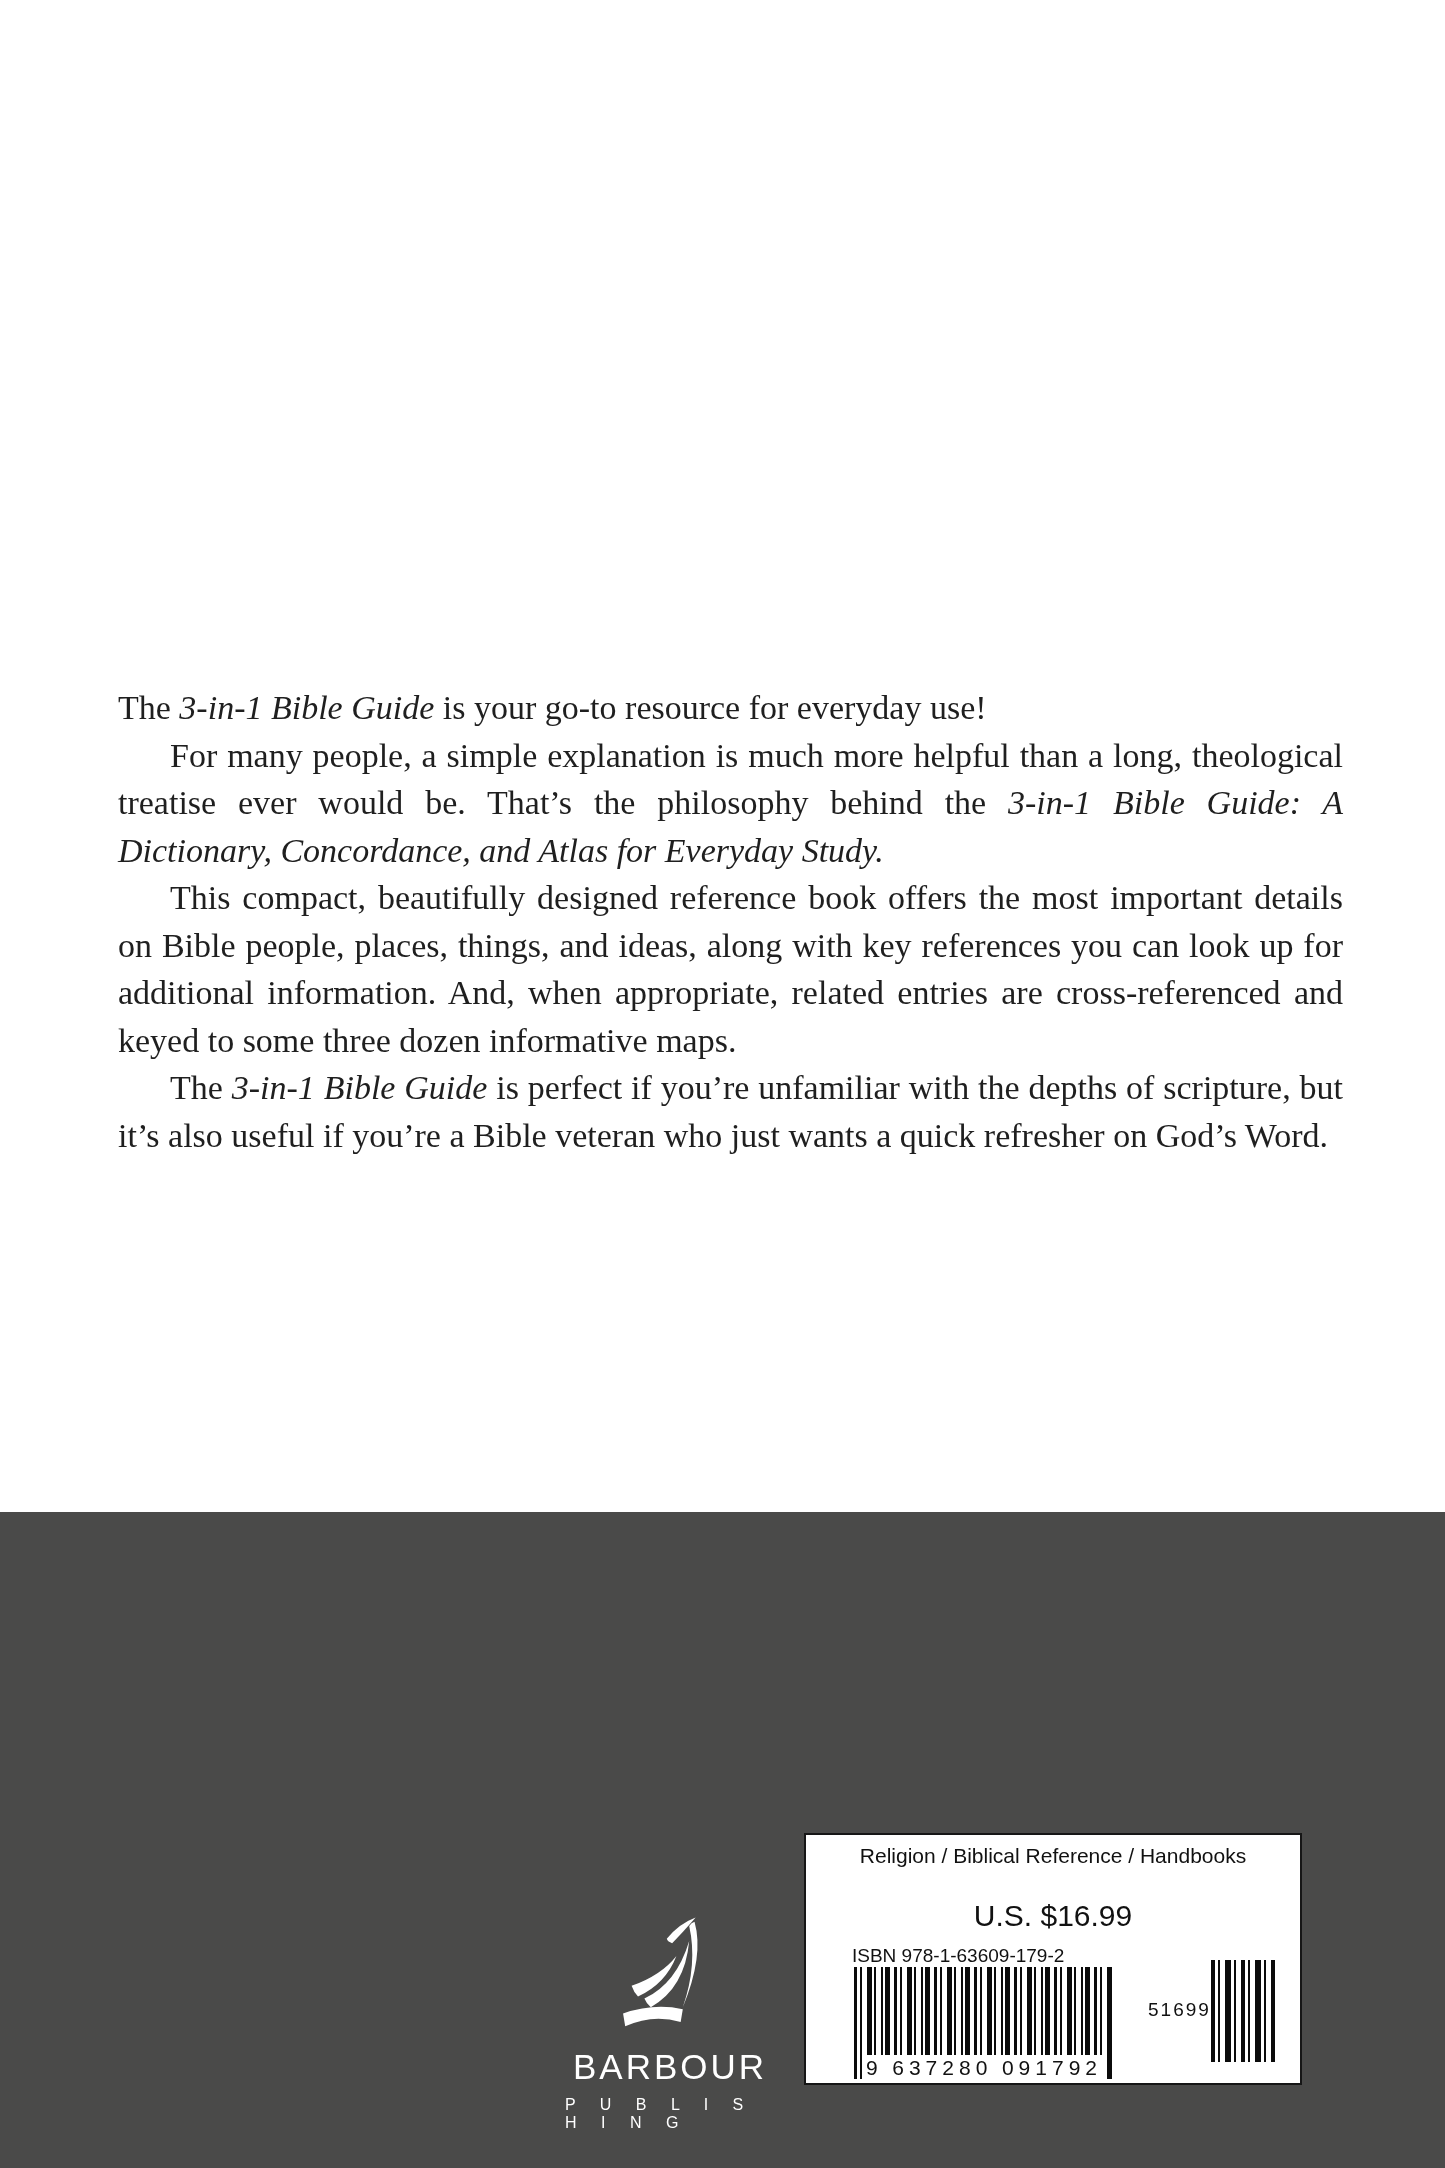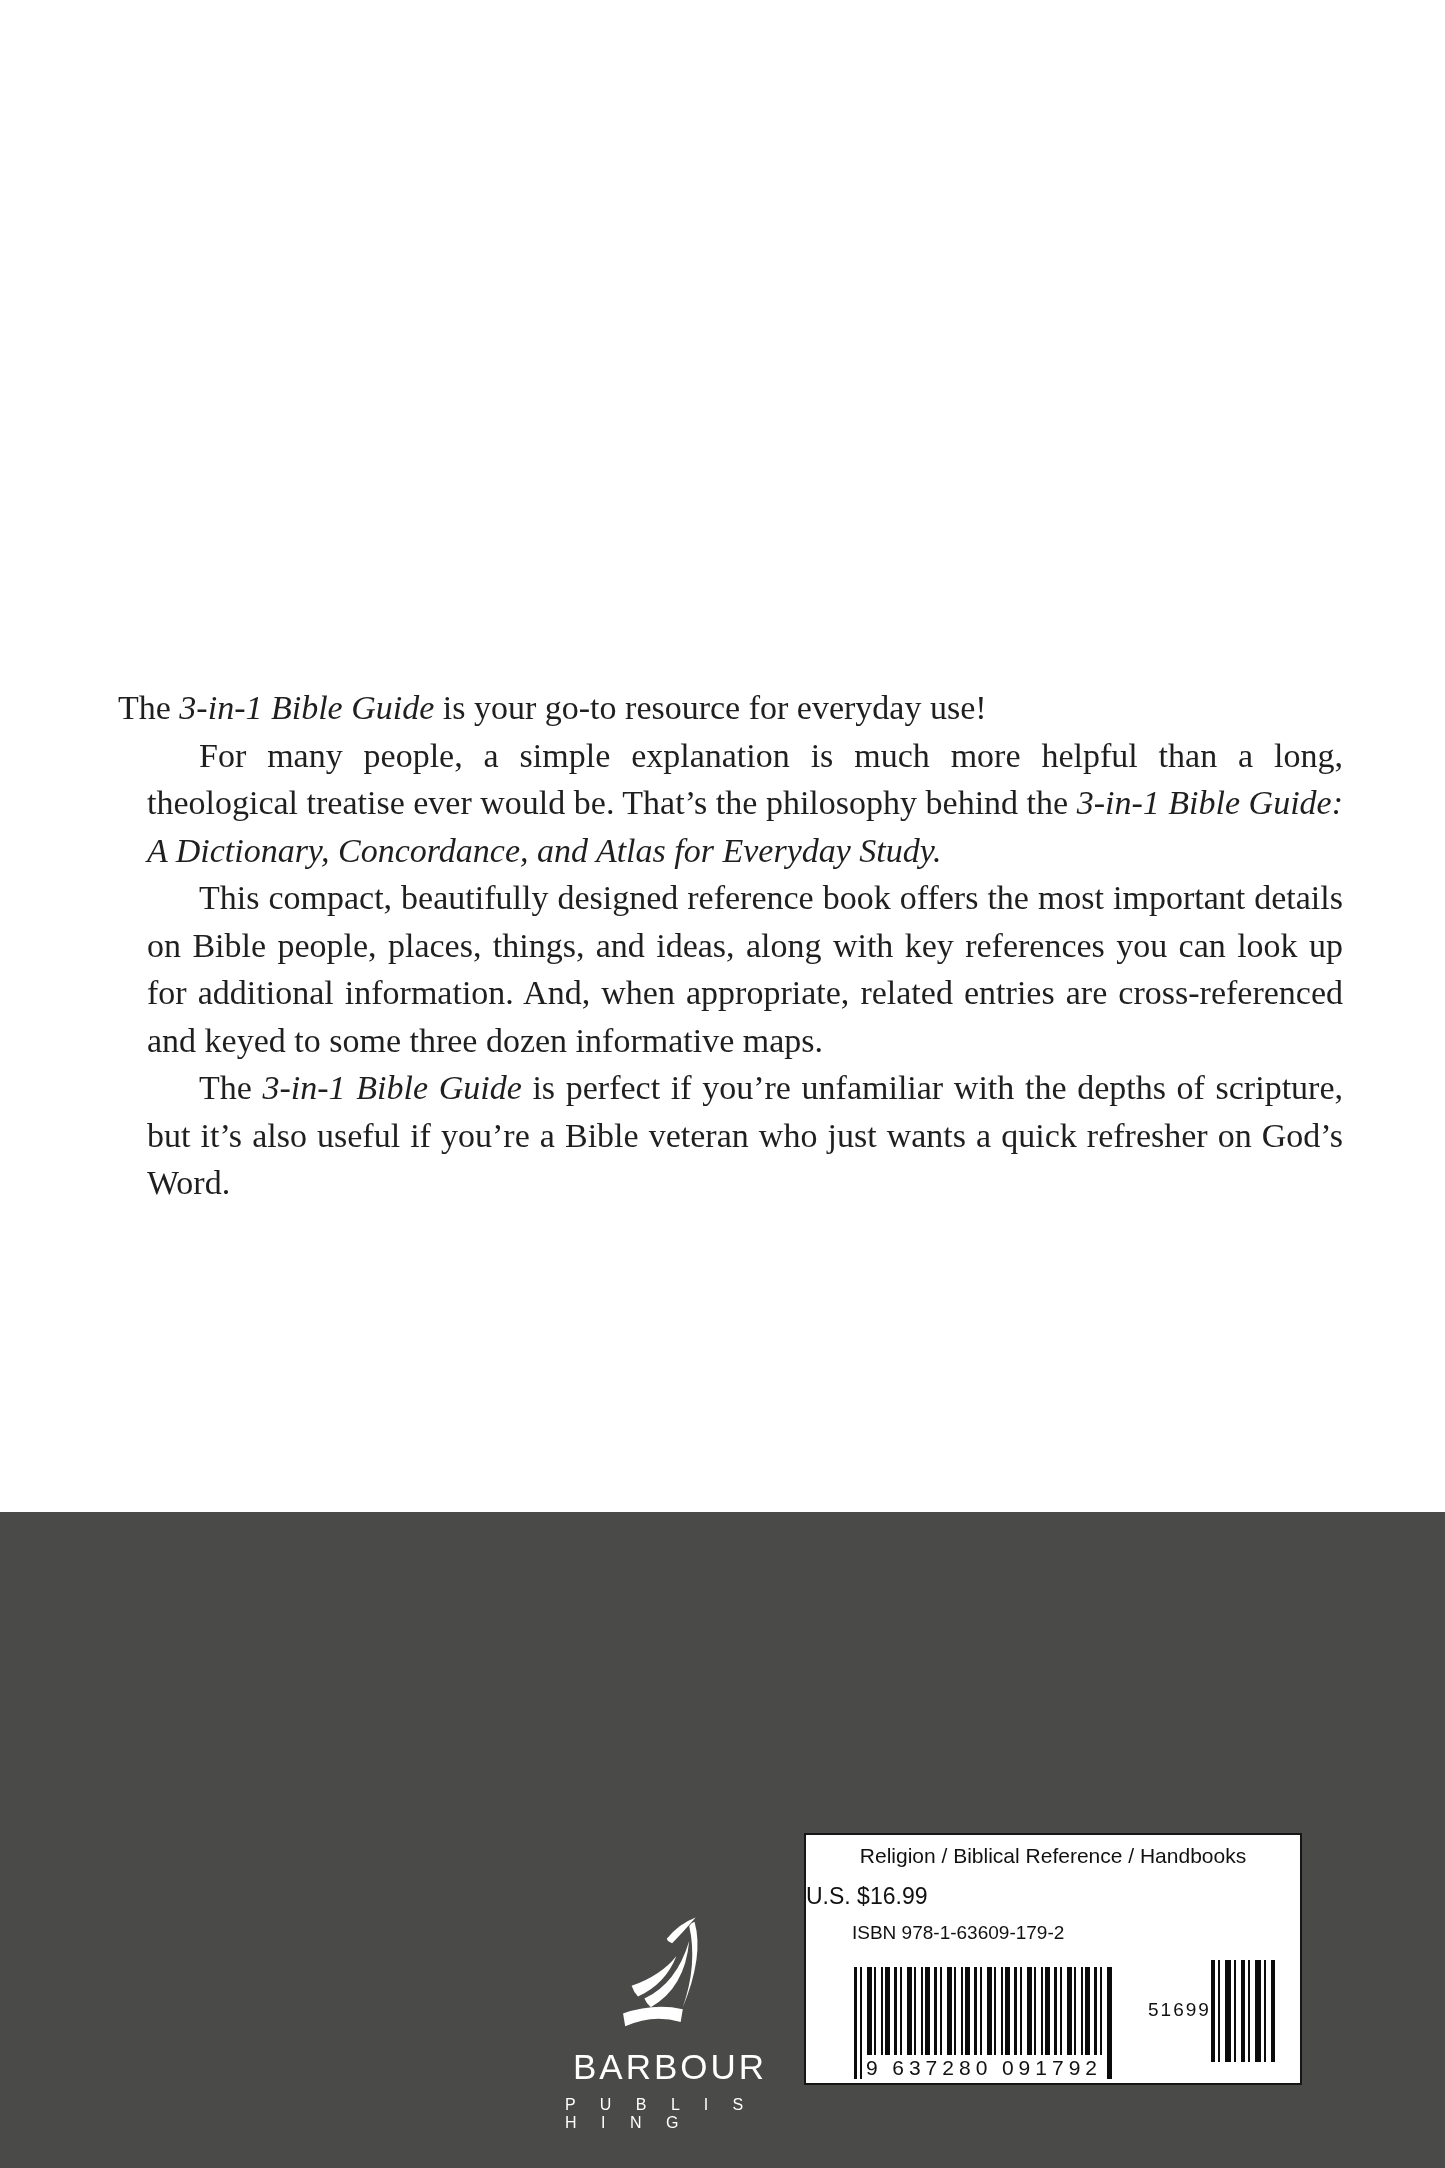--- a/index.html
+++ b/index.html
@@ -44,21 +44,21 @@
     background:#ffffff;
     box-sizing:border-box;
     padding:72px 110px 0 110px;
     font-family:"Liberation Serif", serif;
     color:#1f1f1f;
     font-size:34px;
     line-height:47.5px;
     text-align:justify;
   }
   .para{margin:0;}
-  .para.indent{text-indent:52px;margin-left:29px;}
+  .para.indent{text-indent:52px;}
   .it{font-style:italic;}
 
   
   .footer{
     position:absolute;left:0;top:1512px;width:1445px;height:656px;
     background:#4a4a49;
   }
 
   
   .publisher{
@@ -89,23 +89,23 @@
     border:2px solid #161616;
     box-sizing:border-box;
     color:#111;
   }
   .bb-category{
     margin-top:9px;
     text-align:center;
     font-size:21px;
   }
   .bb-price{
-    margin-top:15px;
-    text-align:left;
-    font-size:23px;
+    margin-top:31px;
+    text-align:center;
+    font-size:30px;
   }
   .bb-isbn{
     margin-top:12px;
     margin-left:46px;
     font-size:19px;
   }
   .bb-codes{
     position:absolute;left:0;top:128px;right:0;bottom:0;
   }
   .ean{

